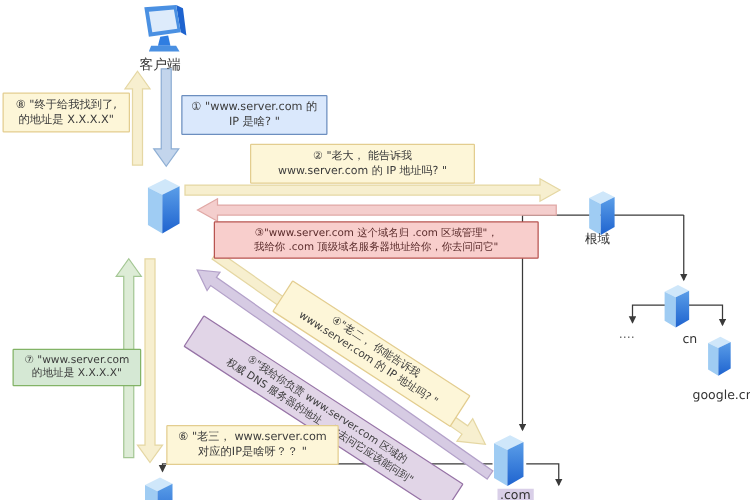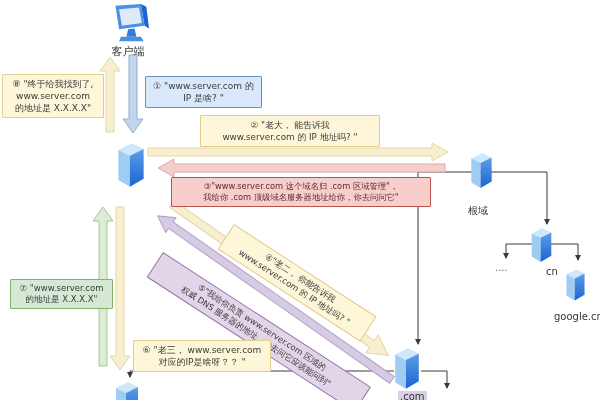--- a/index.html
+++ b/index.html
@@ -104,21 +104,21 @@
     <polygon points="13,12 25,6 25,32 13,39" fill="url(#srvGrad)"></polygon>
   </svg>
 
   <svg class="node-icon" style="left:113px;top:381px" width="28" height="40" viewBox="0 0 28 40">
     <polygon points="3,7 15,1 25,6 13,12" fill="#cfe7fa"></polygon>
     <polygon points="3,7 13,12 13,39 3,33" fill="#9fccf3"></polygon>
     <polygon points="13,12 25,6 25,32 13,39" fill="url(#srvGrad)"></polygon>
   </svg>
 
   <div class="node-label" style="left:97px;top:44px;width:62px;text-align:center;font-size:11px">客户端</div>
-  <div class="node-label" style="left:468px;top:204px">根域</div>
+  <div class="node-label" style="left:468px;top:184px">根域</div>
   <div class="node-label" style="left:546px;top:266px">cn</div>
   <div class="node-label" style="left:495px;top:262px;color:#666">....</div>
   <div class="node-label" style="left:554px;top:311px">google.cn</div>
   <div class="node-label" style="left:398px;top:391px"><span class="com-tag">.com</span></div>
 
   <div class="bubble blue" style="left:145px;top:76px;width:107px">
     <span>① "www.server.com 的</span>
     <span>IP 是啥? "</span>
   </div>
 
@@ -147,17 +147,16 @@
     <span>对应的IP是啥呀？？ "</span>
   </div>
 
   <div class="bubble green" style="left:10px;top:279px;width:93px;font-size:8.5px;line-height:11px">
     <span>⑦ "www.server.com</span>
     <span>的地址是 X.X.X.X"</span>
   </div>
 
   <div class="bubble yellow" style="left:2px;top:74px;width:92px">
     <span>⑧ "终于给我找到了,</span>
-    <span>www.server.com</span>
     <span>的地址是 X.X.X.X"</span>
   </div>
 
 </div>
 
 </body></html>

